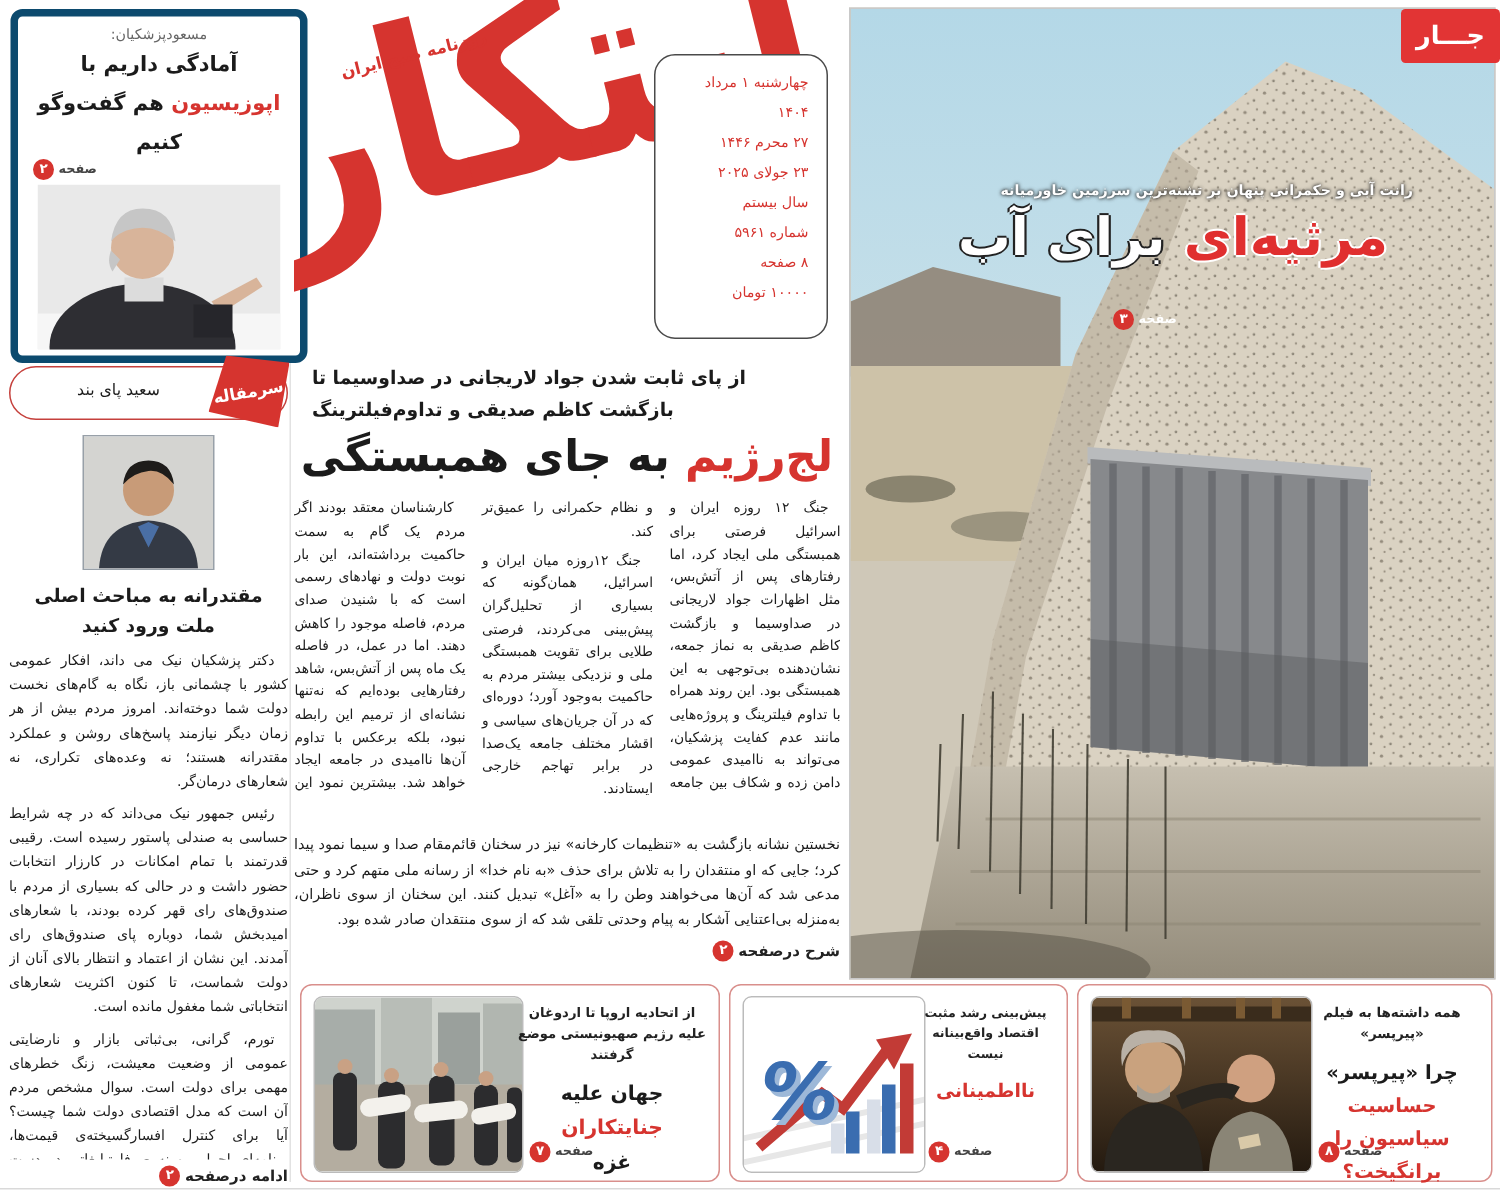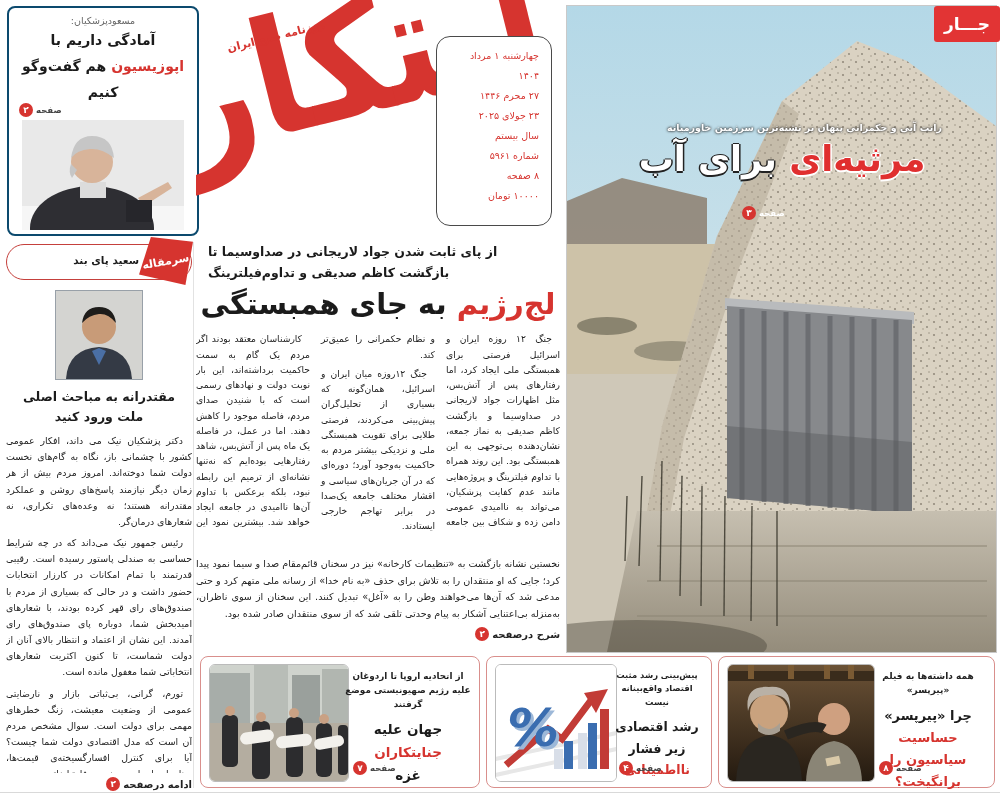--- a/index.html
+++ b/index.html
@@ -8,21 +8,21 @@
     font-family:"DejaVu Sans",sans-serif;direction:rtl;overflow:hidden;color:#1b1b1b;
   }
   .abs{position:absolute;}
   .red{color:#d6342f;}
   
   .badge{display:inline-flex;align-items:center;gap:3px;font-size:8.5px;color:#444;font-weight:bold;}
   .badge .circ{width:14px;height:14px;border-radius:50%;background:#d6342f;color:#fff;
     font-size:9px;font-weight:bold;display:flex;align-items:center;justify-content:center;line-height:1;}
   .badge.light{color:#fff;}
   
-  #topleft-box{left:7px;top:6px;width:188px;height:226px;border:2px solid #0c4a6e;border-radius:8px;background:#fff;}
+  #topleft-box{left:7px;top:6px;width:188px;height:226px;border:5px solid #0c4a6e;border-radius:8px;background:#fff;}
   #topleft-box .tl-kicker{font-size:9.5px;color:#666;text-align:center;margin-top:7px;}
   #topleft-box .tl-title{font-size:14px;font-weight:bold;text-align:center;line-height:1.85;padding:2px 8px 0;}
   #tl-badge{left:10px;top:95px;}
   #tl-photo{left:13px;top:112px;width:162px;height:110px;}
   
   #masthead-wrap{left:196px;top:0;width:366px;height:236px;overflow:hidden;}
   #masthead-title{position:absolute;left:-28px;top:-12px;font-size:142px;line-height:1;color:#d6342f;
     font-weight:bold;transform:rotate(-14deg) scaleY(1.12);transform-origin:50% 50%;white-space:nowrap;letter-spacing:-6px;}
   #masthead-tagline{position:absolute;left:30px;top:30px;font-size:11px;color:#d6342f;font-weight:bold;transform:rotate(-14deg);}
   #issue-box{left:436px;top:36px;width:116px;height:190px;background:#fff;border:1.5px solid #4a4a4a;
@@ -43,21 +43,21 @@
   .m-title{text-align:center;font-size:29px;font-weight:bold;margin:2px 0 10px;letter-spacing:-1px;}
   .m-body{column-count:3;column-gap:11px;column-fill:auto;height:218px;overflow:hidden;
     font-size:9.2px;line-height:1.66;text-align:justify;}
   .m-body p{margin:0 0 4px;text-indent:8px;}
   .m-closing{margin-top:7px;font-size:9.6px;line-height:1.72;text-align:justify;}
   .m-note{margin-top:5px;font-size:10px;}
   .m-note .badge{font-size:10px;color:#222;}
   
   #editorial{left:6px;top:244px;width:186px;height:540px;}
   .ed-head{position:relative;border:1.5px solid #c5403c;border-radius:18px;height:34px;}
-  .ed-author{text-align:right;font-size:10.5px;font-weight:bold;padding:9px 52px 0 12px;}
+  .ed-author{text-align:center;font-size:10.5px;font-weight:normal;padding:9px 52px 0 12px;}
   .ed-flag{position:absolute;right:-2px;top:-8px;width:54px;height:48px;background:#d6342f;color:#fff;
     display:flex;align-items:center;justify-content:center;font-size:11px;font-weight:bold;
     clip-path:polygon(22% 0,100% 10%,86% 100%,0 78%);}
   .ed-flag span{transform:rotate(-10deg);}
   .ed-photo{display:block;margin:10px auto 4px;width:86px;height:88px;border:1px solid #98a0a8;}
   .ed-title{text-align:center;font-weight:bold;font-size:12.5px;margin:7px 2px 6px;line-height:1.6;}
   .ed-body{font-size:9.4px;line-height:1.72;text-align:justify;height:340px;overflow:hidden;}
   .ed-body p{margin:0 0 5px;text-indent:9px;}
   .ed-more{margin-top:4px;font-size:10px;}
   .ed-more .badge{font-size:10px;color:#222;}
@@ -302,21 +302,20 @@
       <rect x="104" y="44" width="9" height="60" fill="#c23b36"></rect>
       <path d="M10 100 L52 64 L66 74 L96 34" stroke="#c23b36" stroke-width="7" fill="none"></path>
       <polygon points="88,28 112,24 100,48" fill="#c23b36"></polygon>
       <text x="40" y="84" font-size="52" font-style="italic" font-weight="bold" fill="#9db8d8" text-anchor="middle" font-family="DejaVu Sans, sans-serif">%</text>
       <text x="37" y="81" font-size="52" font-style="italic" font-weight="bold" fill="#3a6db0" text-anchor="middle" font-family="DejaVu Sans, sans-serif">%</text>
     </svg>
   </div>
   <div class="card-text">
     <div class="card-kicker">پیش‌بینی رشد مثبت اقتصاد واقع‌بینانه نیست</div>
     <div class="card-title">
-      <div>رشد اقتصادی زیر فشار</div>
       <div class="red">نااطمینانی</div>
     </div>
   </div>
   <div class="badge card-badge">
     <span>صفحه</span>
     <span class="circ">۴</span>
   </div>
 </div>
 
 <div class="story-card" id="card-cinema">

